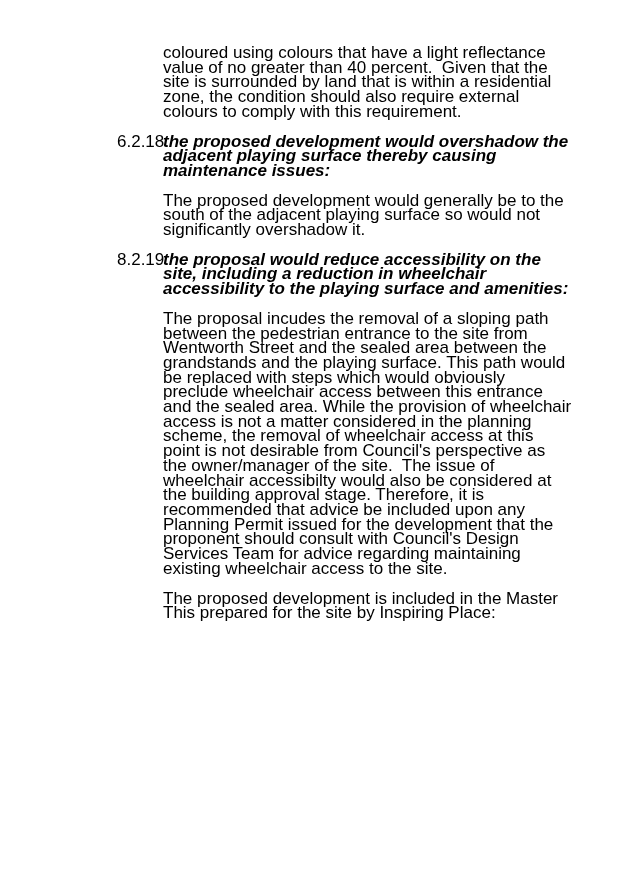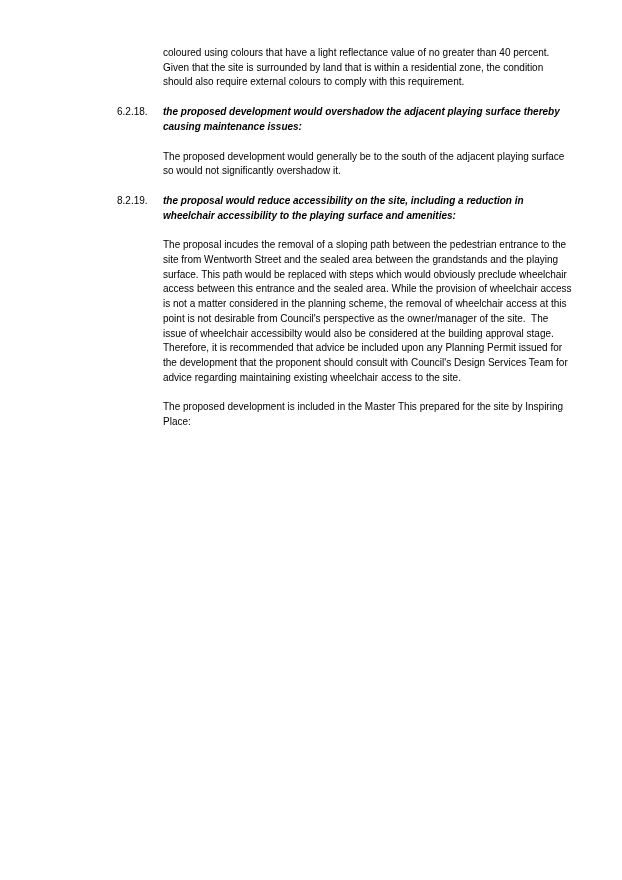--- a/index.html
+++ b/index.html
@@ -7,21 +7,21 @@
     padding: 0;
     background: #ffffff;
   }
   .page {
     position: relative;
     width: 622px;
     height: 880px;
     background: #ffffff;
     color: #000000;
     font-family: "Liberation Sans", "DejaVu Sans", sans-serif;
-    font-size: 10px;
+    font-size: 17px;
     line-height: 14.7px;
     box-sizing: border-box;
     padding: 46px 45px 0 117px;
     overflow: hidden;
   }
   .body-para {
     margin: 0 0 15px 46px;
     max-width: 410px;
     white-space: pre-wrap;
   }

